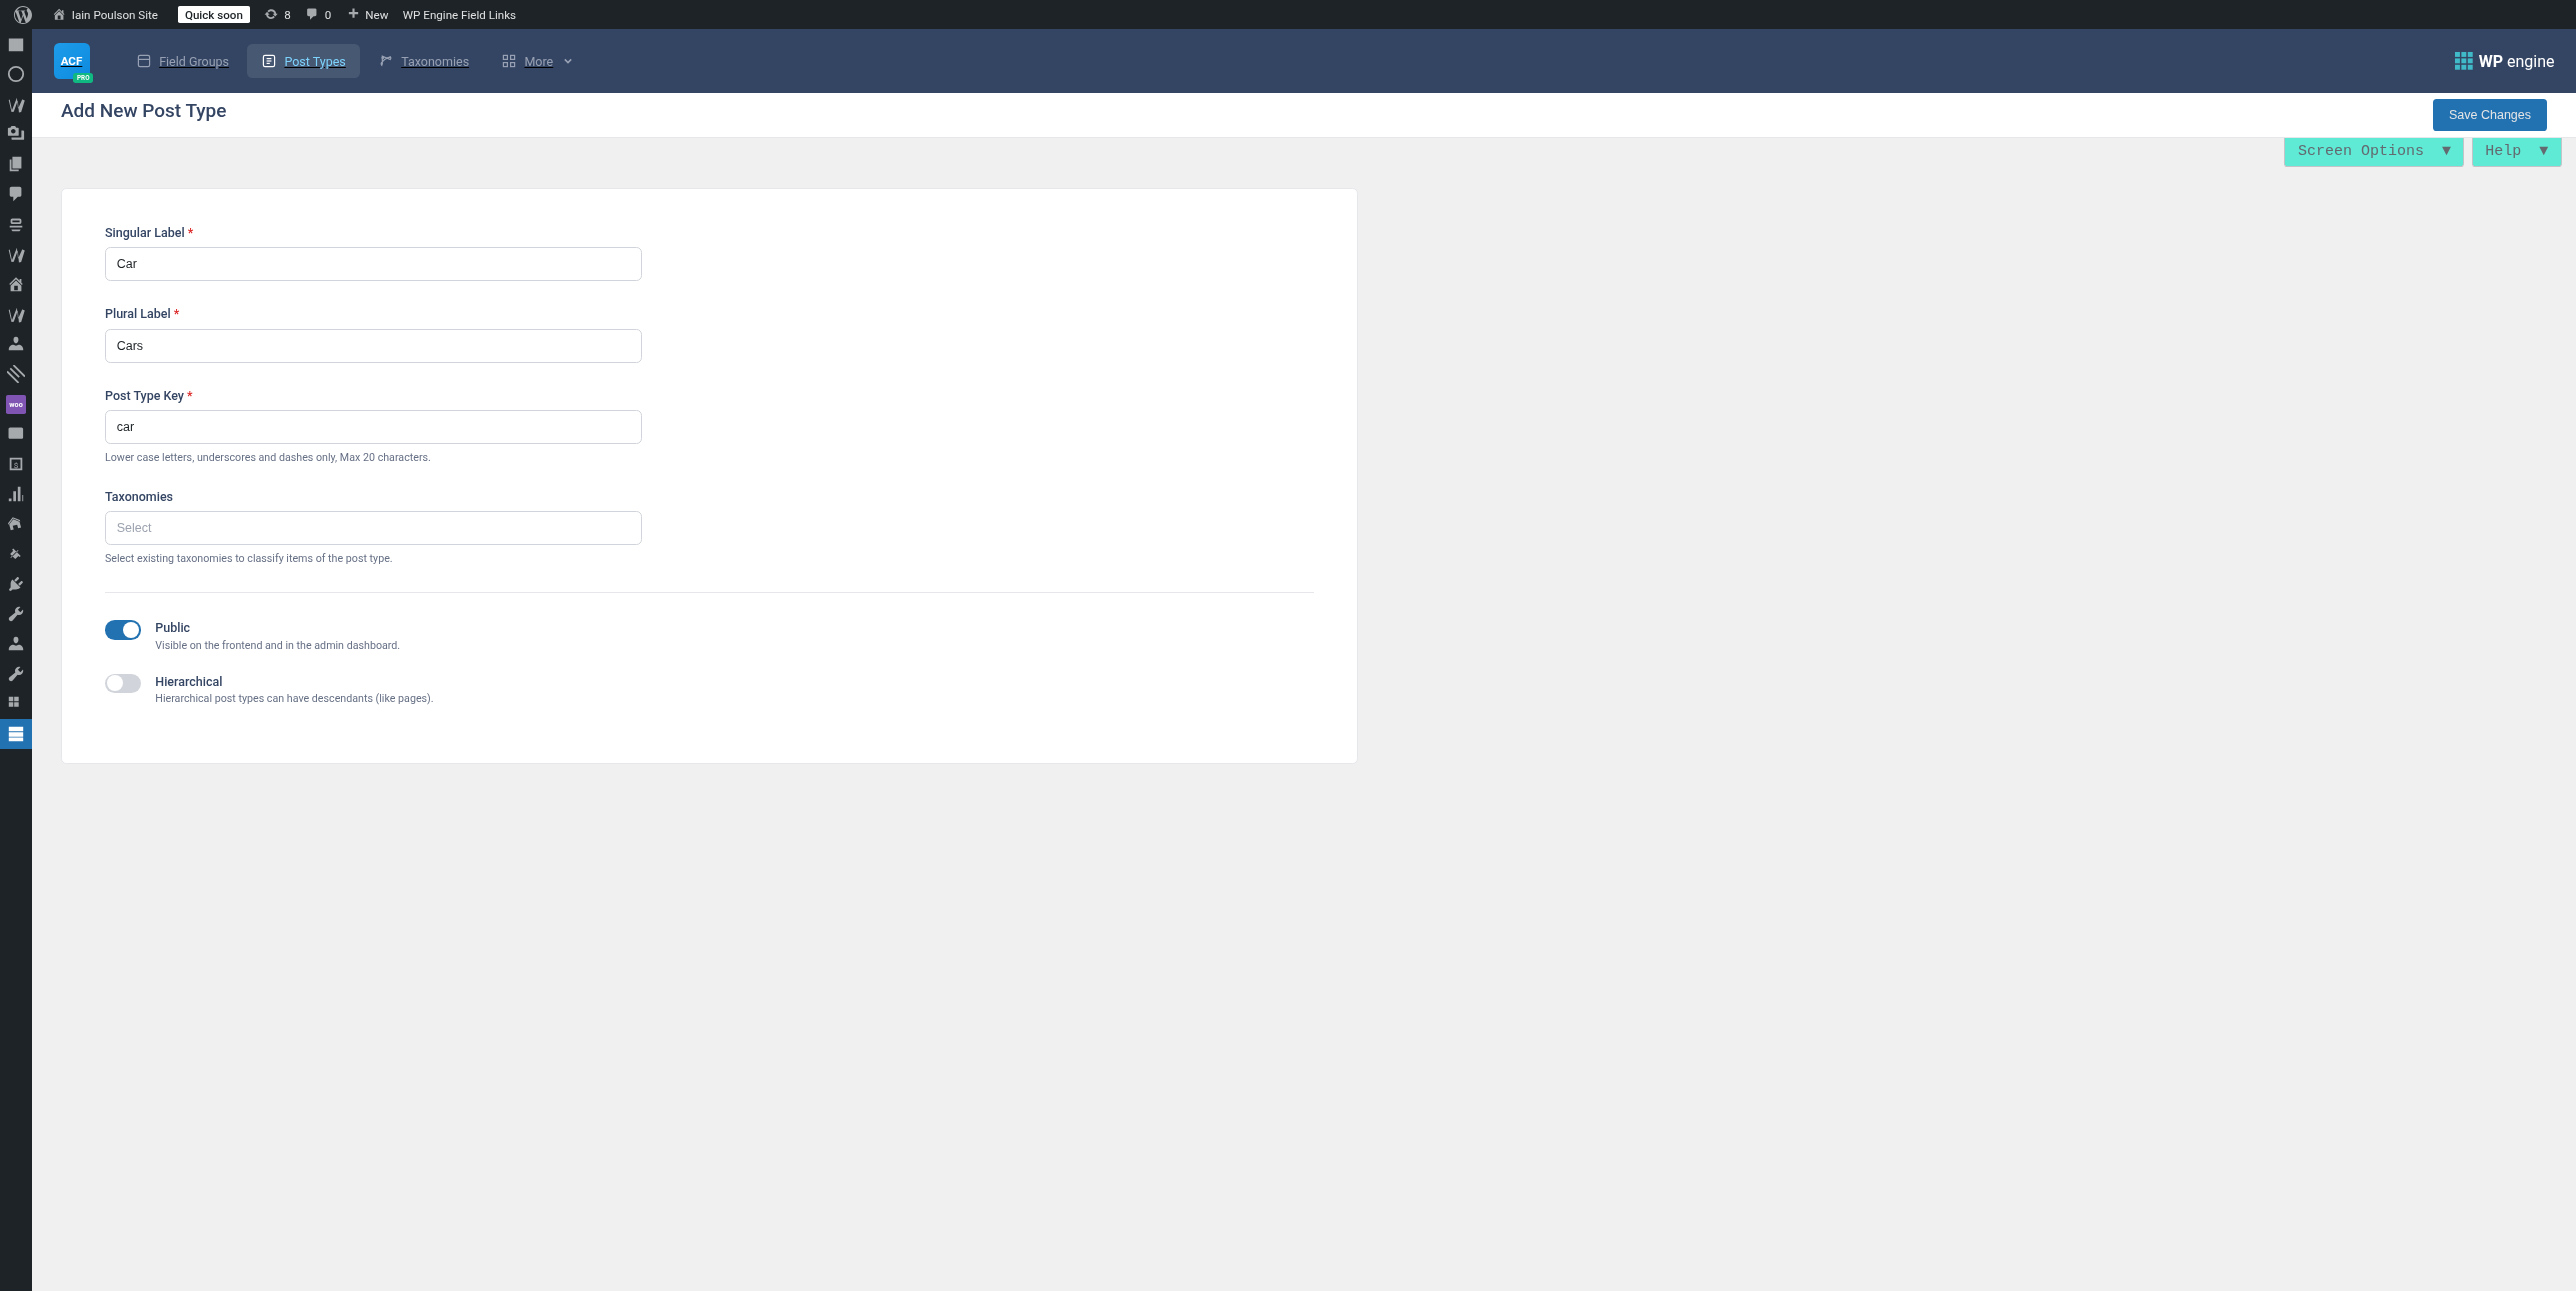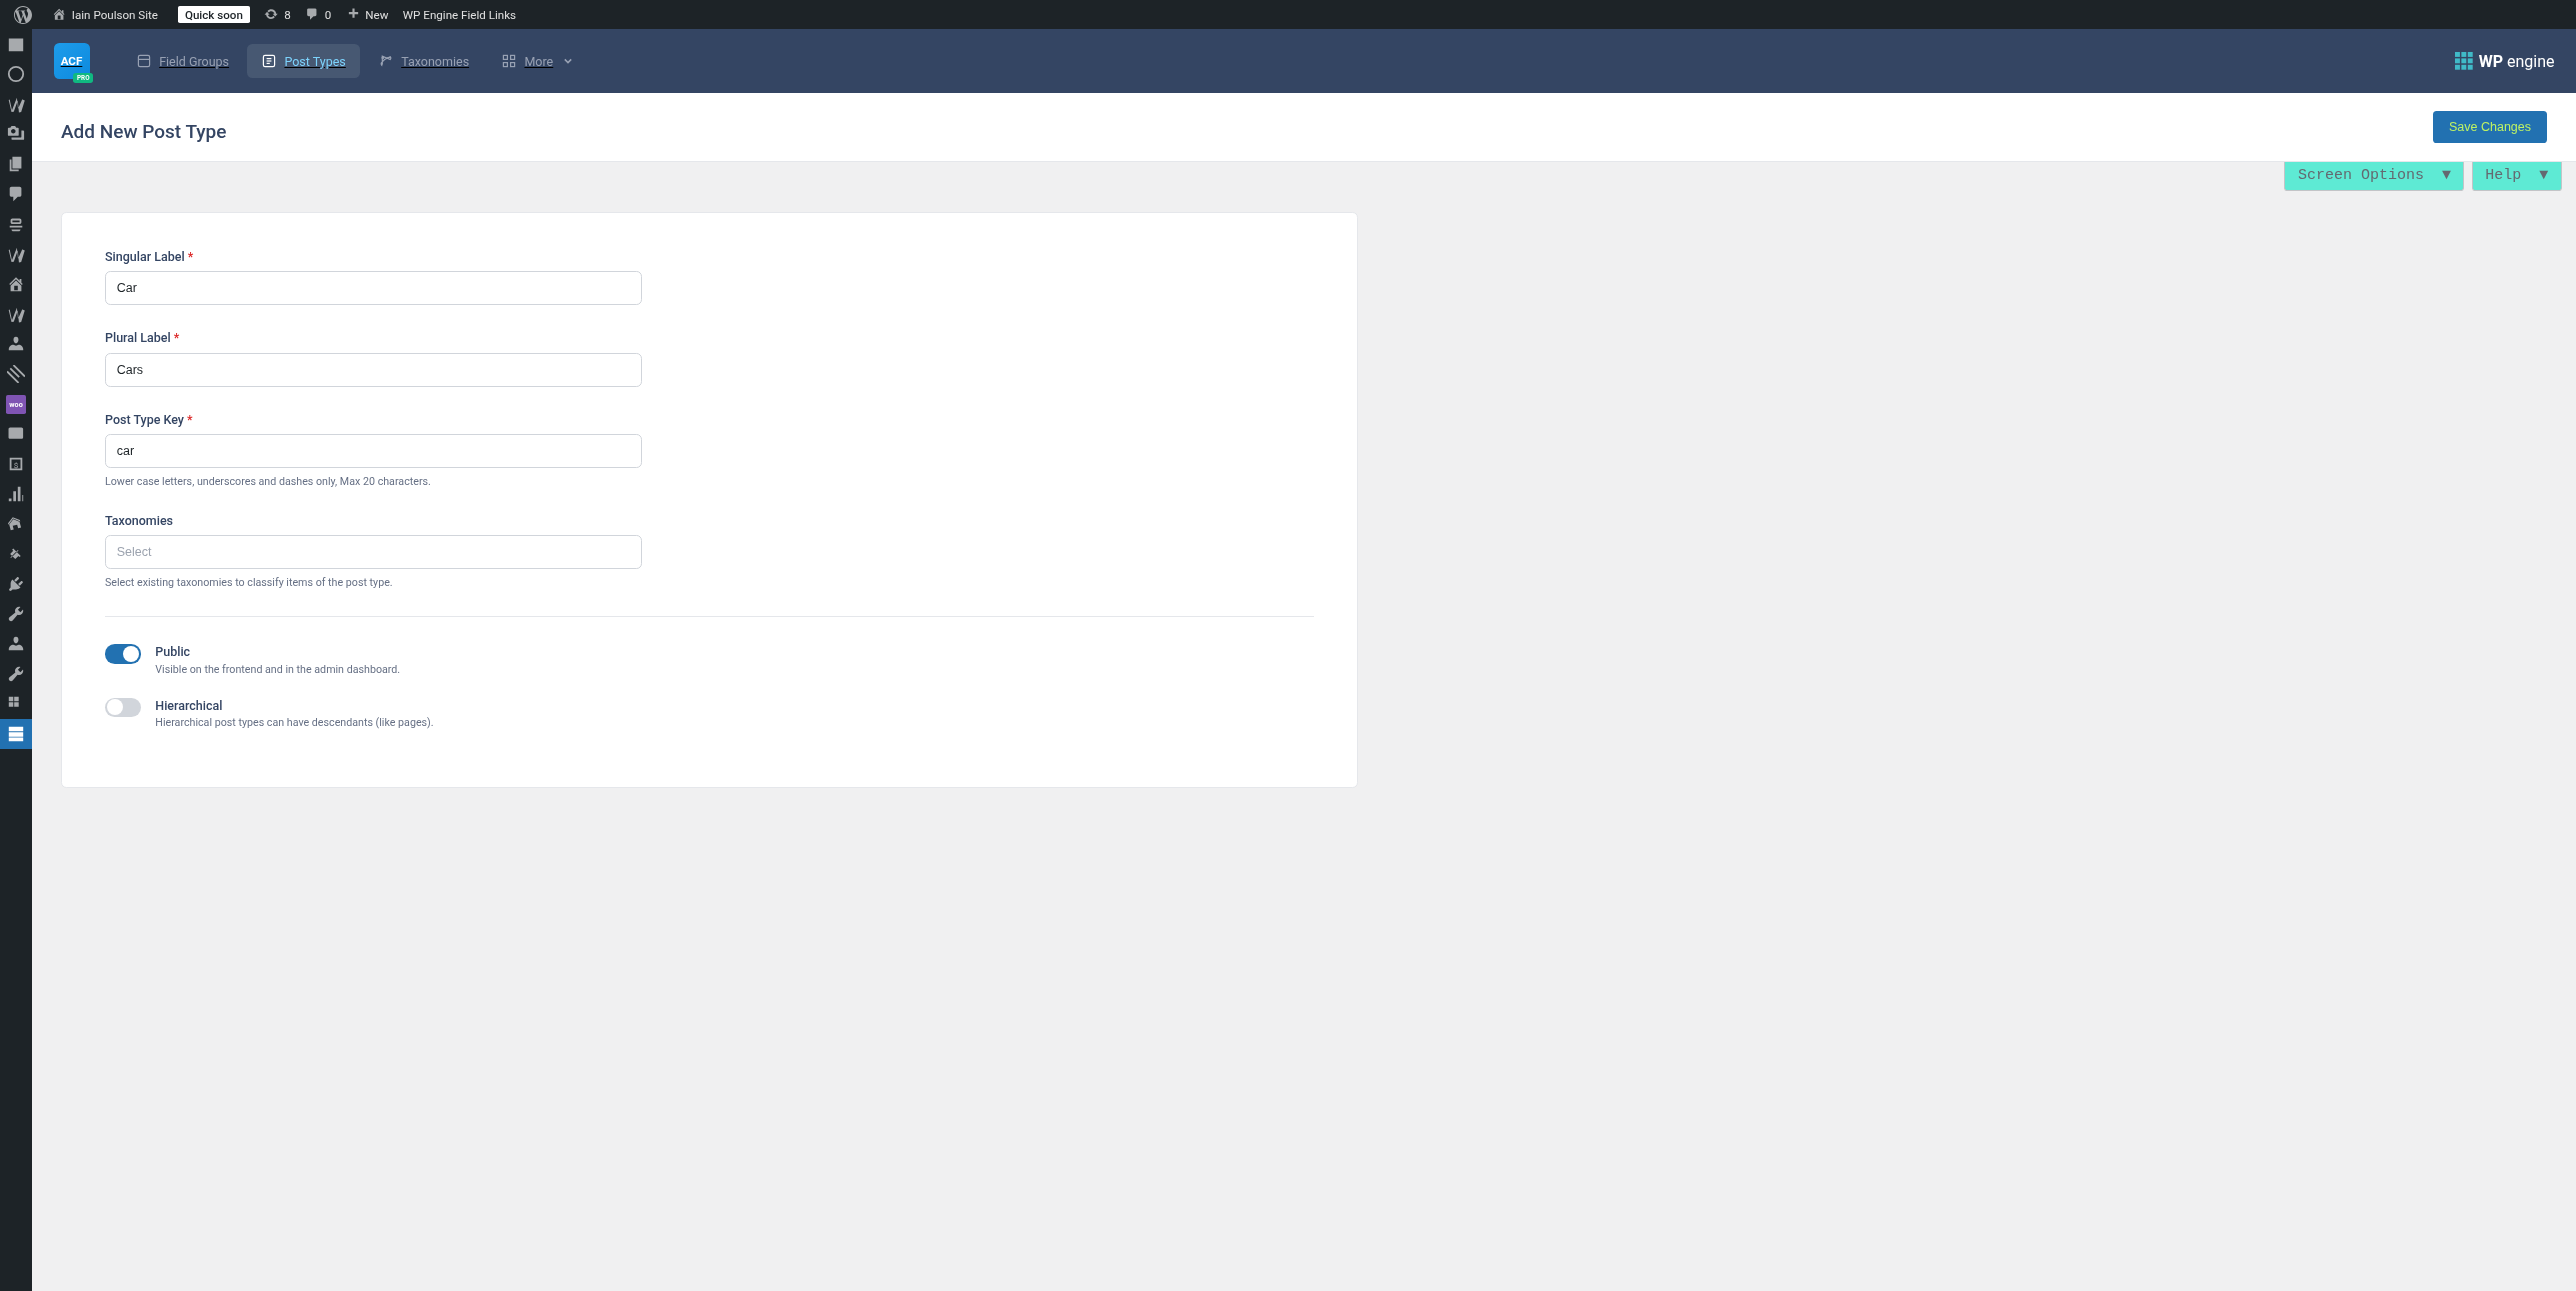--- a/index.html
+++ b/index.html
@@ -183,36 +183,36 @@
       font-size: 16px;
     }
     
     .wpengine-logo svg {
       fill: #40bac8;
     }
     
     
     .page-header {
       background: #fff;
-      padding: 18px 29px;
-      display: flex;
-      align-items: flex-end;
+      padding: 6px 29px;
+      display: flex;
+      align-items: flex-start;
       justify-content: space-between;
       border-bottom: 0.9px solid #e5e7eb;
     }
     
     .page-title {
       font-size: 19px;
       font-weight: 500;
       color: #344563;
     }
     
     .save-button {
       background: #2271b1;
-      color: #bef264;
+      color: #e5e5e5;
       border: none;
       padding: 9px 16px;
       border-radius: 3.6px;
       font-size: 12.5px;
       font-weight: 500;
       cursor: pointer;
     }
     
     
     .screen-options-area {

